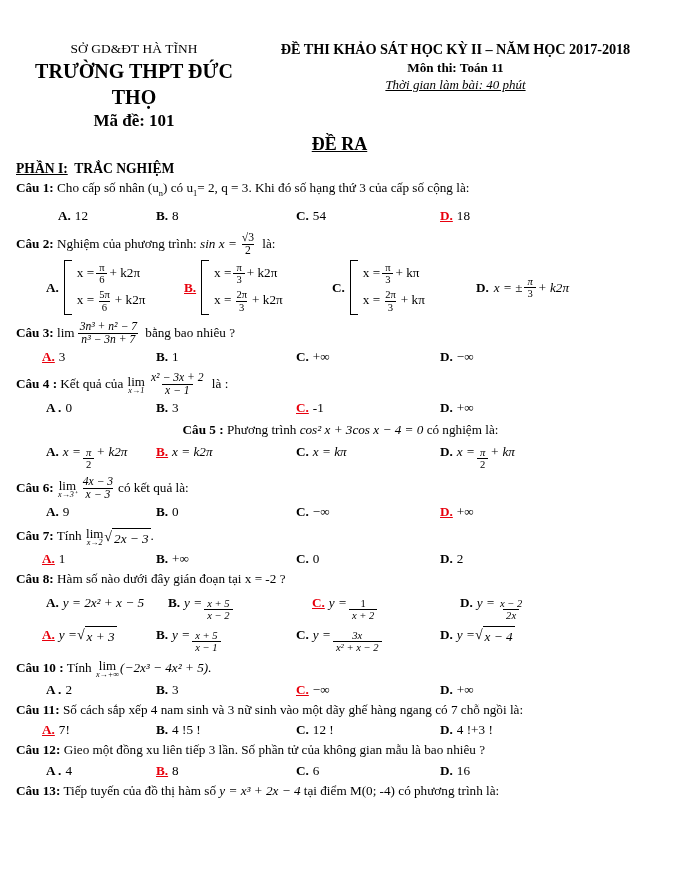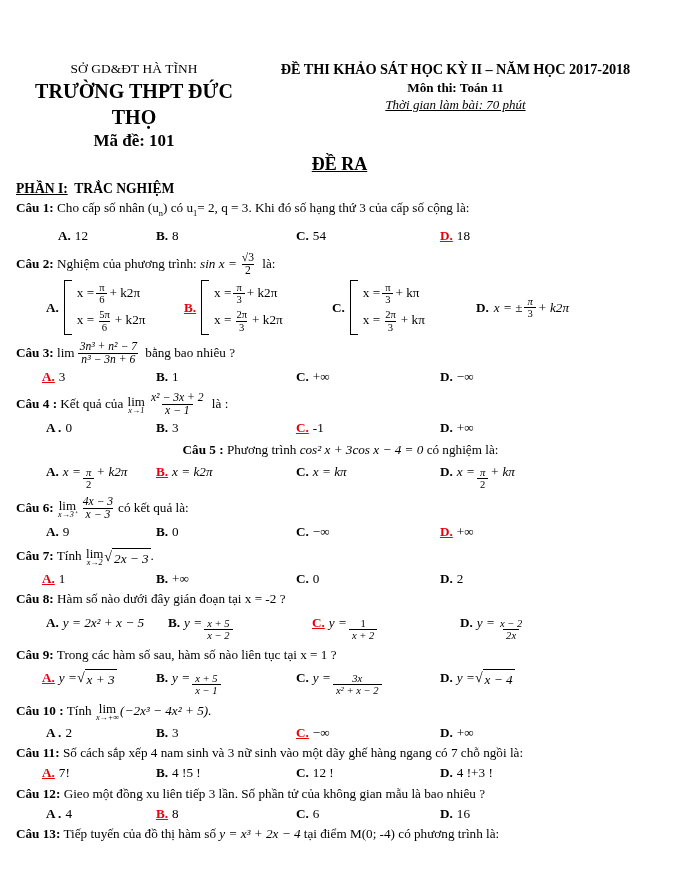--- a/index.html
+++ b/index.html
@@ -7,21 +7,21 @@
     width:679px; height:883px;
     background:#ffffff;
     font-family:"Liberation Serif", serif;
     color:#000000;
     font-size:13.2px;
     overflow:hidden;
   }
   .page { position:relative; width:679px; height:883px; padding:0; }
 
   
-  .header { display:flex; padding:60px 18px 0 18px;justify-content:flex-end; }
+  .header { display:flex; padding:40px 18px 0 18px;justify-content:flex-end; }
   .hdr-left { width:232px; text-align:center; line-height:1.32; }
   .hdr-right { flex:1; text-align:center; line-height:1.32; }
   .hdr-left .l1 { font-size:13.4px; letter-spacing:.1px; }
   .hdr-left .l2 { font-weight:bold; font-size:20px; }
   .hdr-left .l3 { font-weight:bold; font-size:17px; }
   .hdr-right .r1 { font-weight:bold; font-size:14.3px; letter-spacing:-.1px; }
   .hdr-right .r2 { font-weight:bold; font-size:13.2px; }
   .hdr-right .r3 { font-style:italic; font-size:13px; text-decoration:underline; display:inline-block; }
   .dera { text-align:center; font-weight:bold; font-size:18px; margin-top:1px; }
   .dera span { text-decoration:underline; }
@@ -78,21 +78,21 @@
 
   <div class="header">
     <div class="hdr-left">
       <div class="l1">SỞ GD&amp;ĐT HÀ TĨNH</div>
       <div class="l2">TRƯỜNG THPT ĐỨC THỌ</div>
       <div class="l3">Mã đề: 101</div>
     </div>
     <div class="hdr-right">
       <div class="r1">ĐỀ THI  KHẢO SÁT HỌC KỲ II – NĂM HỌC 2017-2018</div>
       <div class="r2">Môn thi: Toán 11</div>
-      <div><span class="r3">Thời gian làm bài: 70  phút</span></div>
+      <div><span class="r3">Thời gian làm bài: 40  phút</span></div>
     </div>
   </div>
   <div class="dera"><span>ĐỀ RA</span></div>
 
   <div class="content">
 
     <div class="part-title">
       <span class="u">PHẦN I:</span>&nbsp;
       <span>TRẮC NGHIỆM</span>
     </div>
@@ -196,21 +196,21 @@
             <span class="mi">+ k2π</span>
         </div>
       </div>
     </div>
 
     <div class="q" style="margin-top:6px;">
       <div class="q-stem">
         <span class="q-lbl">Câu 3:</span>
         <span>lim</span><span class="frac">
             <span class="num mi">3n³ + n² − 7</span>
-            <span class="den mi">n³ − 3n + 6</span>
+            <span class="den mi">n³ − 3n + 7</span>
           </span>
         <span>bằng bao nhiêu ?</span>
       </div>
       <div class="opts">
         <div class="opt c1 correct" style="padding-left:26px;">
             <span class="k">A.</span>
             <span class="v">3</span>
           </div>
         <div class="opt c2">
             <span class="k">B.</span>
@@ -391,24 +391,20 @@
             <span class="v mi">y =</span>
             <span class="frac sm">
               <span class="num mi">x − 2</span>
               <span class="den mi">2x</span>
             </span>
           </div>
       </div>
     </div>
 
     <div class="q" style="margin-top:4px;">
-      <div class="q-stem">
-        <span class="q-lbl">Câu 9:</span>
-        <span>Trong các hàm số sau, hàm số nào liên tục tại x = 1 ?</span>
-      </div>
       <div class="opts" style="margin-top:4px;">
         <div class="opt c1 correct" style="padding-left:26px;">
             <span class="k">A.</span>
             <span class="v mi">y =</span>
             <span class="rad">
               <span class="sign">√</span>
               <span class="body mi">x + 3</span>
             </span>
           </div>
         <div class="opt c2">

